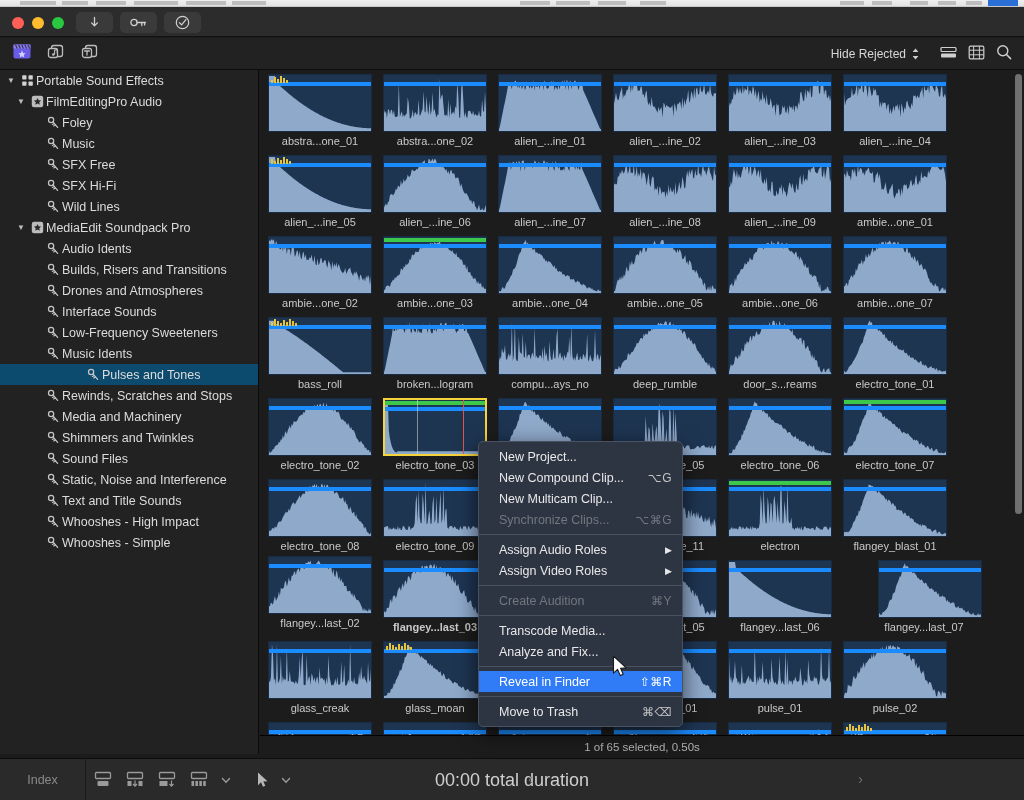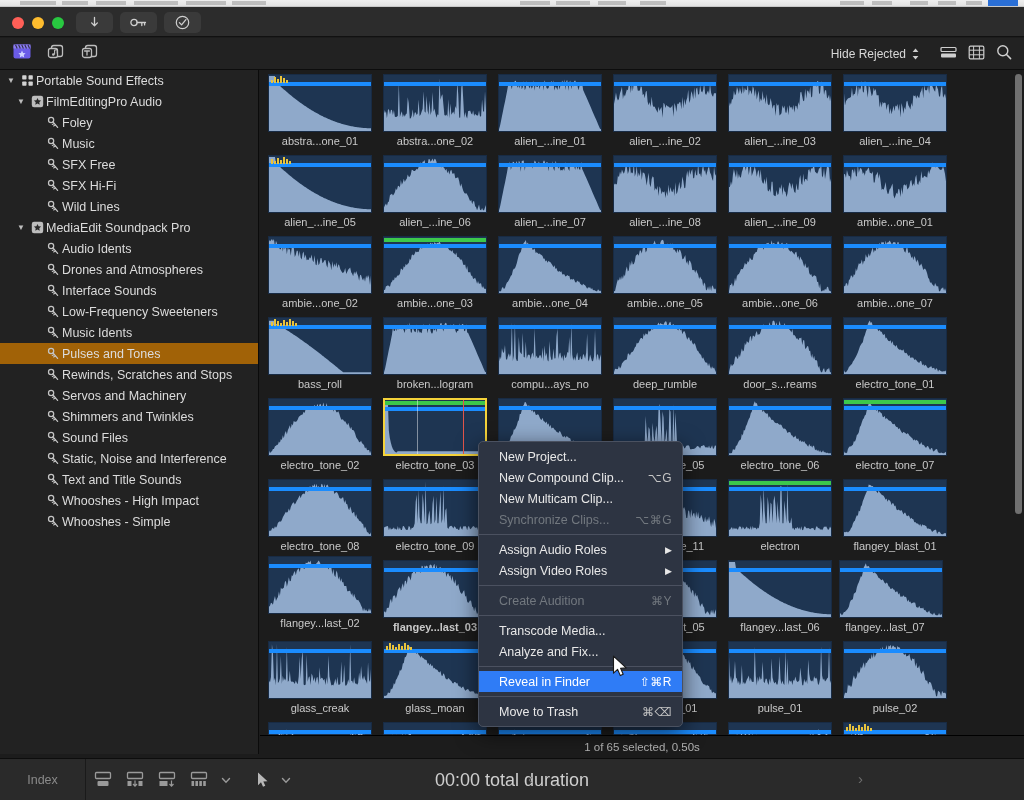--- a/index.html
+++ b/index.html
@@ -73,21 +73,21 @@
   #sidebar{
     position:absolute; left:0; top:70px; width:259px; height:684px;
     background:#222222;
     border-right:1px solid #0b0b0b;
     overflow:hidden;
   }
   .side-row{
     height:21px; display:flex; align-items:center; white-space:nowrap;
     font-size:12.5px; color:#dcdcdc; padding-right:6px;
   }
-  .side-row.selected{ background:#a16207; }
+  .side-row.selected{ background:#0c4a6e;padding-left:40px; }
   .disclosure{
     width:14px; text-align:center; font-size:8px; color:#bdbdbd; flex:none;
   }
   .side-ico{ width:18px; flex:none; display:flex; align-items:center; justify-content:center; }
   .side-label{ flex:1; overflow:hidden; text-overflow:ellipsis; }
 
   .lvl0 .disclosure{ margin-left:4px; }
   .lvl1 .disclosure{ margin-left:14px; }
   .lvl2 .disclosure{ margin-left:30px; visibility:hidden; }
 
@@ -413,20 +413,31 @@
     </div>
     <div class="side-row lvl2">
       <span class="disclosure"></span>
       <span class="side-ico">
         <svg width="13" height="13" viewBox="0 0 13 13">
           <circle cx="4.1" cy="3.9" r="2.6" stroke="#c4c4c4" stroke-width="1.25" fill="none"></circle>
           <path d="M5.9 5.8 10.6 11.4" stroke="#c4c4c4" stroke-width="1.25" stroke-linecap="round"></path>
           <path d="M7.3 7.4 5.3 8.5M8.6 8.9 6.6 10.0" stroke="#c4c4c4" stroke-width="1.1" stroke-linecap="round"></path>
         </svg>
       </span>
+      <span class="side-label">Builds, Risers and Transitions</span>
+    </div>
+    <div class="side-row lvl2">
+      <span class="disclosure"></span>
+      <span class="side-ico">
+        <svg width="13" height="13" viewBox="0 0 13 13">
+          <circle cx="4.1" cy="3.9" r="2.6" stroke="#c4c4c4" stroke-width="1.25" fill="none"></circle>
+          <path d="M5.9 5.8 10.6 11.4" stroke="#c4c4c4" stroke-width="1.25" stroke-linecap="round"></path>
+          <path d="M7.3 7.4 5.3 8.5M8.6 8.9 6.6 10.0" stroke="#c4c4c4" stroke-width="1.1" stroke-linecap="round"></path>
+        </svg>
+      </span>
       <span class="side-label">Drones and Atmospheres</span>
     </div>
     <div class="side-row lvl2">
       <span class="disclosure"></span>
       <span class="side-ico">
         <svg width="13" height="13" viewBox="0 0 13 13">
           <circle cx="4.1" cy="3.9" r="2.6" stroke="#c4c4c4" stroke-width="1.25" fill="none"></circle>
           <path d="M5.9 5.8 10.6 11.4" stroke="#c4c4c4" stroke-width="1.25" stroke-linecap="round"></path>
           <path d="M7.3 7.4 5.3 8.5M8.6 8.9 6.6 10.0" stroke="#c4c4c4" stroke-width="1.1" stroke-linecap="round"></path>
         </svg>
@@ -479,21 +490,21 @@
     </div>
     <div class="side-row lvl2">
       <span class="disclosure"></span>
       <span class="side-ico">
         <svg width="13" height="13" viewBox="0 0 13 13">
           <circle cx="4.1" cy="3.9" r="2.6" stroke="#c4c4c4" stroke-width="1.25" fill="none"></circle>
           <path d="M5.9 5.8 10.6 11.4" stroke="#c4c4c4" stroke-width="1.25" stroke-linecap="round"></path>
           <path d="M7.3 7.4 5.3 8.5M8.6 8.9 6.6 10.0" stroke="#c4c4c4" stroke-width="1.1" stroke-linecap="round"></path>
         </svg>
       </span>
-      <span class="side-label">Servos and Machinery</span>
+      <span class="side-label">Media and Machinery</span>
     </div>
     <div class="side-row lvl2">
       <span class="disclosure"></span>
       <span class="side-ico">
         <svg width="13" height="13" viewBox="0 0 13 13">
           <circle cx="4.1" cy="3.9" r="2.6" stroke="#c4c4c4" stroke-width="1.25" fill="none"></circle>
           <path d="M5.9 5.8 10.6 11.4" stroke="#c4c4c4" stroke-width="1.25" stroke-linecap="round"></path>
           <path d="M7.3 7.4 5.3 8.5M8.6 8.9 6.6 10.0" stroke="#c4c4c4" stroke-width="1.1" stroke-linecap="round"></path>
         </svg>
       </span>
@@ -954,21 +965,21 @@
       </div>
       <div class="cell" style="left: 468px; top: 490px;">
         <div class="thumb">
           <svg class="wave" viewBox="0 0 104 47" preserveAspectRatio="none">
             <path d="M0,47 L0.0,0.9 L1.0,0.9 L2.0,0.9 L3.0,0.9 L4.0,0.9 L5.0,0.9 L6.1,0.9 L7.1,5.9 L8.1,6.7 L9.1,7.5 L10.1,8.2 L11.1,9.0 L12.1,9.8 L13.1,10.6 L14.1,11.3 L15.1,12.1 L16.2,12.8 L17.2,13.5 L18.2,14.2 L19.2,15.0 L20.2,15.7 L21.2,16.4 L22.2,17.0 L23.2,17.7 L24.2,18.4 L25.2,19.0 L26.3,19.7 L27.3,20.3 L28.3,21.0 L29.3,21.6 L30.3,22.2 L31.3,22.8 L32.3,23.4 L33.3,24.0 L34.3,24.6 L35.3,25.2 L36.3,25.8 L37.4,26.3 L38.4,26.9 L39.4,27.4 L40.4,27.9 L41.4,28.5 L42.4,29.0 L43.4,29.5 L44.4,30.0 L45.4,30.5 L46.4,31.0 L47.5,31.5 L48.5,31.9 L49.5,32.4 L50.5,32.8 L51.5,33.3 L52.5,33.7 L53.5,34.1 L54.5,34.5 L55.5,35.0 L56.5,35.4 L57.6,35.7 L58.6,36.1 L59.6,36.5 L60.6,36.9 L61.6,37.2 L62.6,37.6 L63.6,37.9 L64.6,38.2 L65.6,38.6 L66.6,38.9 L67.7,39.2 L68.7,39.5 L69.7,39.8 L70.7,40.1 L71.7,40.3 L72.7,40.6 L73.7,40.9 L74.7,41.1 L75.7,41.4 L76.7,41.6 L77.7,41.8 L78.8,42.0 L79.8,42.2 L80.8,42.4 L81.8,42.6 L82.8,42.8 L83.8,43.0 L84.8,43.1 L85.8,43.3 L86.8,43.4 L87.8,43.6 L88.9,43.7 L89.9,43.8 L90.9,43.9 L91.9,44.0 L92.9,44.1 L93.9,44.2 L94.9,44.3 L95.9,44.4 L96.9,44.4 L97.9,44.5 L99.0,44.5 L100.0,44.6 L101.0,44.6 L102.0,44.6 L103.0,44.6 L104.0,44.6 L104,47 Z" fill="#8fa9ca"></path>
           </svg>
           <div class="audio-bar"></div>
         </div>
         <div class="cname">flangey...last_06</div>
       </div>
-      <div class="cell" style="left: 567px; top: 490px; padding-left: 12px;">
+      <div class="cell" style="left: 606px; top: 490px; padding-left: 12px;">
         <div class="thumb">
           <svg class="wave" viewBox="0 0 104 47" preserveAspectRatio="none">
             <path d="M0,47 L0.0,43.7 L1.0,44.4 L2.0,45.6 L3.0,44.4 L4.0,42.8 L5.0,42.7 L6.1,41.8 L7.1,41.0 L8.1,39.8 L9.1,38.2 L10.1,34.6 L11.1,32.9 L12.1,32.6 L13.1,32.2 L14.1,27.4 L15.1,26.8 L16.2,26.0 L17.2,22.0 L18.2,19.6 L19.2,17.9 L20.2,15.5 L21.2,12.9 L22.2,13.2 L23.2,9.6 L24.2,5.5 L25.2,3.9 L26.3,1.8 L27.3,4.6 L28.3,4.4 L29.3,4.3 L30.3,5.8 L31.3,6.4 L32.3,7.3 L33.3,9.3 L34.3,10.2 L35.3,9.4 L36.3,10.3 L37.4,11.1 L38.4,12.6 L39.4,14.2 L40.4,14.4 L41.4,15.5 L42.4,16.1 L43.4,15.3 L44.4,16.6 L45.4,18.2 L46.4,19.1 L47.5,18.0 L48.5,18.8 L49.5,21.1 L50.5,21.6 L51.5,23.4 L52.5,23.3 L53.5,22.6 L54.5,23.9 L55.5,24.2 L56.5,26.3 L57.6,25.6 L58.6,25.7 L59.6,28.1 L60.6,26.9 L61.6,29.9 L62.6,29.8 L63.6,30.0 L64.6,28.7 L65.6,30.1 L66.6,30.1 L67.7,30.7 L68.7,34.1 L69.7,32.4 L70.7,34.4 L71.7,34.0 L72.7,35.6 L73.7,35.3 L74.7,34.9 L75.7,34.9 L76.7,35.1 L77.7,38.7 L78.8,39.0 L79.8,39.2 L80.8,37.5 L81.8,39.7 L82.8,39.5 L83.8,39.9 L84.8,39.1 L85.8,41.3 L86.8,41.0 L87.8,42.4 L88.9,43.2 L89.9,42.8 L90.9,41.5 L91.9,43.8 L92.9,44.1 L93.9,45.0 L94.9,45.0 L95.9,43.2 L96.9,44.8 L97.9,45.5 L99.0,45.5 L100.0,45.6 L101.0,43.7 L102.0,45.6 L103.0,44.7 L104.0,45.0 L104,47 Z" fill="#8fa9ca"></path>
           </svg>
           <div class="audio-bar"></div>
         </div>
         <div class="cname">flangey...last_07</div>
       </div>
       <div class="cell" style="left: 8px; top: 571px;">
         <div class="thumb">

